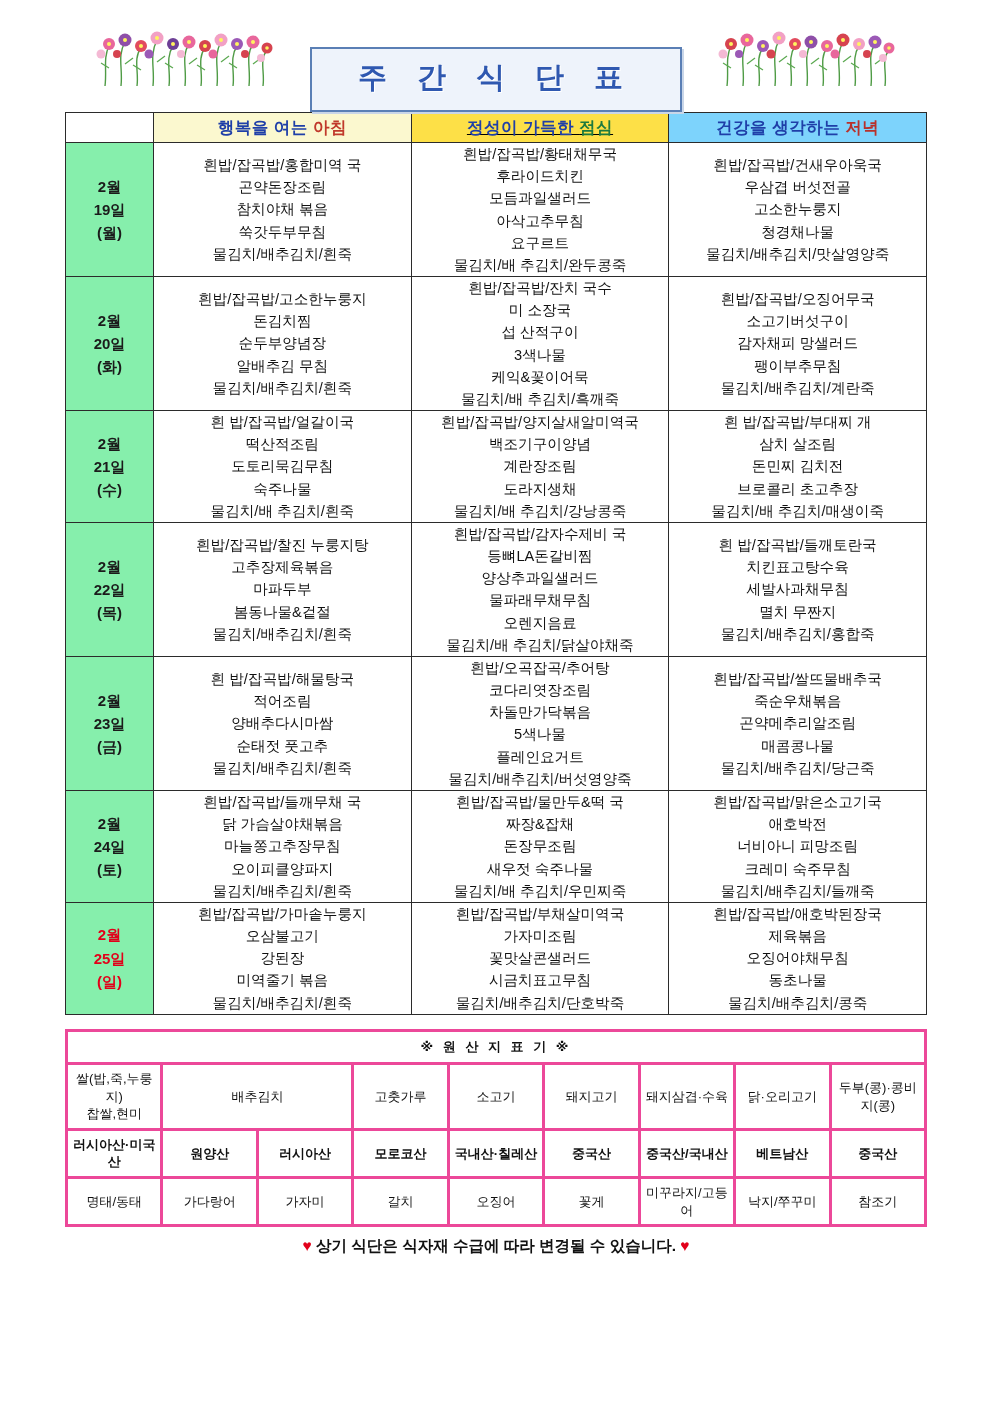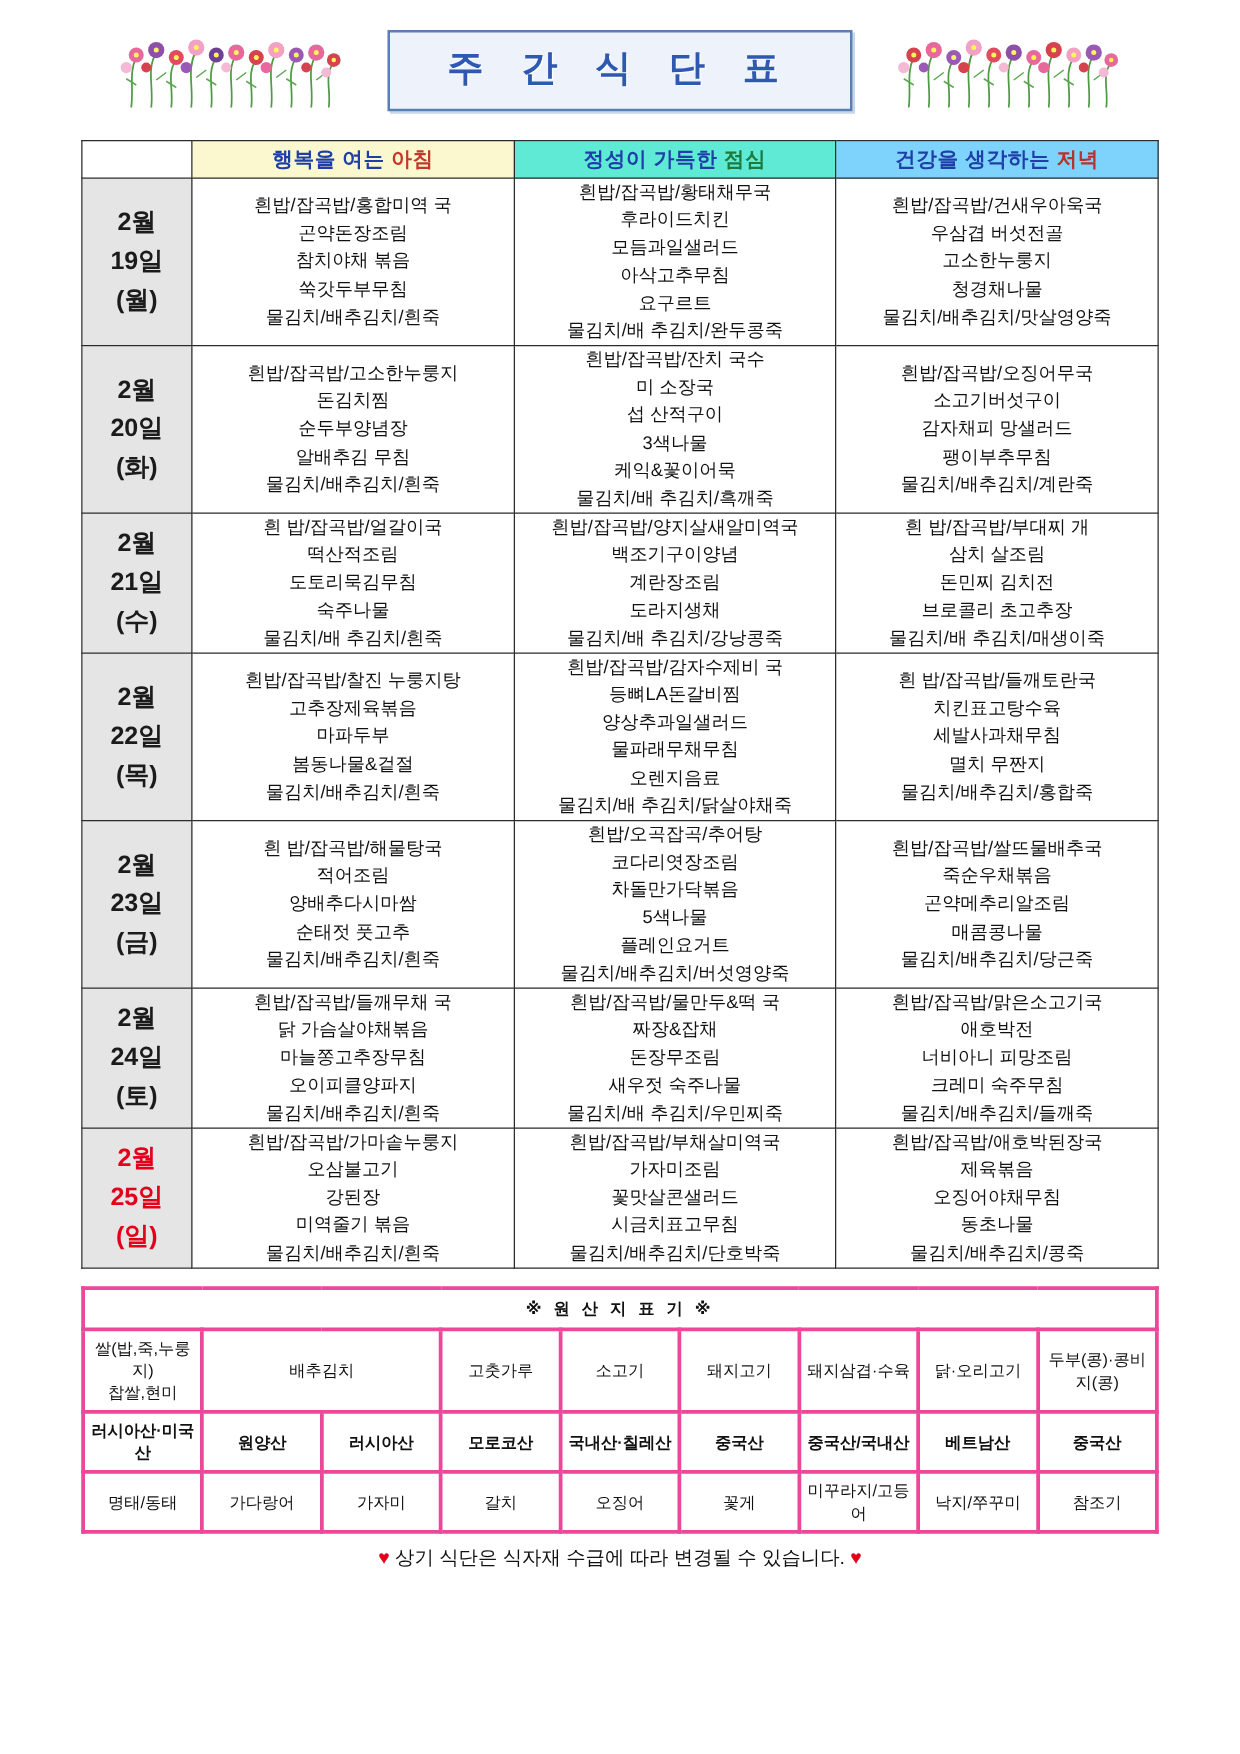--- a/index.html
+++ b/index.html
@@ -14,21 +14,21 @@
     width: 992px; height: 1403px;
     padding: 0;
     overflow: hidden;
   }
 
   
   .header {
     position: relative;
     height: 112px;
     display: flex;
-    align-items: center;
+    align-items: flex-end;
     justify-content: center;
   }
   .title-box {
     border: 2px solid #5a7fb5;
     background: #eef3fb;
     padding: 9px 46px 12px 46px;
     box-shadow: 2px 2px 0 #c9d6e8;
   }
   .title-box .title {
     font-size: 29px;
@@ -63,32 +63,32 @@
   .corner-cell { width: 88px; height: 30px; background: #ffffff; }
   .col-head {
     height: 16px;
     font-size: 16.5px;
     font-weight: bold;
     text-align: center;
     letter-spacing: 0.5px;
     padding: 3px 0 5px 0;
   }
   .col-head.morning { background: #fbf8cf; }
-  .col-head.lunch   { background: #5eead4; }
+  .col-head.lunch   { background: #fde047; text-decoration: underline; }
   .col-head.dinner  { background: #7dd3fc; }
   .col-head .lead { color: #1f3fa8; }
   .col-head .accent-m { color: #c0392b; }
   .col-head .accent-l { color: #1d7a3f; }
   .col-head .accent-d { color: #b8312b; }
 
   .day-cell {
     width: 88px;
-    background: #e5e5e5;
+    background: #86efac;
     text-align: center;
-    font-size: 20px;
+    font-size: 15px;
     line-height: 1.55;
     color: #1b1b1b;
     font-weight: bold;
     padding: 4px 0;
   }
   .day-cell.sunday { color: #e2001a; }
 
   .meal-cell {
     text-align: center;
     font-size: 14.6px;
@@ -126,21 +126,21 @@
   .origin-note {
     font-size: 13.5px;
     padding: 6px 0 7px 0 !important;
     font-weight: bold;
   }
   .footer-note {
     width: 862px;
     margin: 9px auto 0 auto;
     text-align: center;
     font-size: 15.5px;
-    font-weight: normal;
+    font-weight: bold;
     color: #111;
   }
   .footer-note .heart { color: #e2001a; }
 </style>
 </head>
 <body>
 
 <div class="page">
 
   <div class="header">

